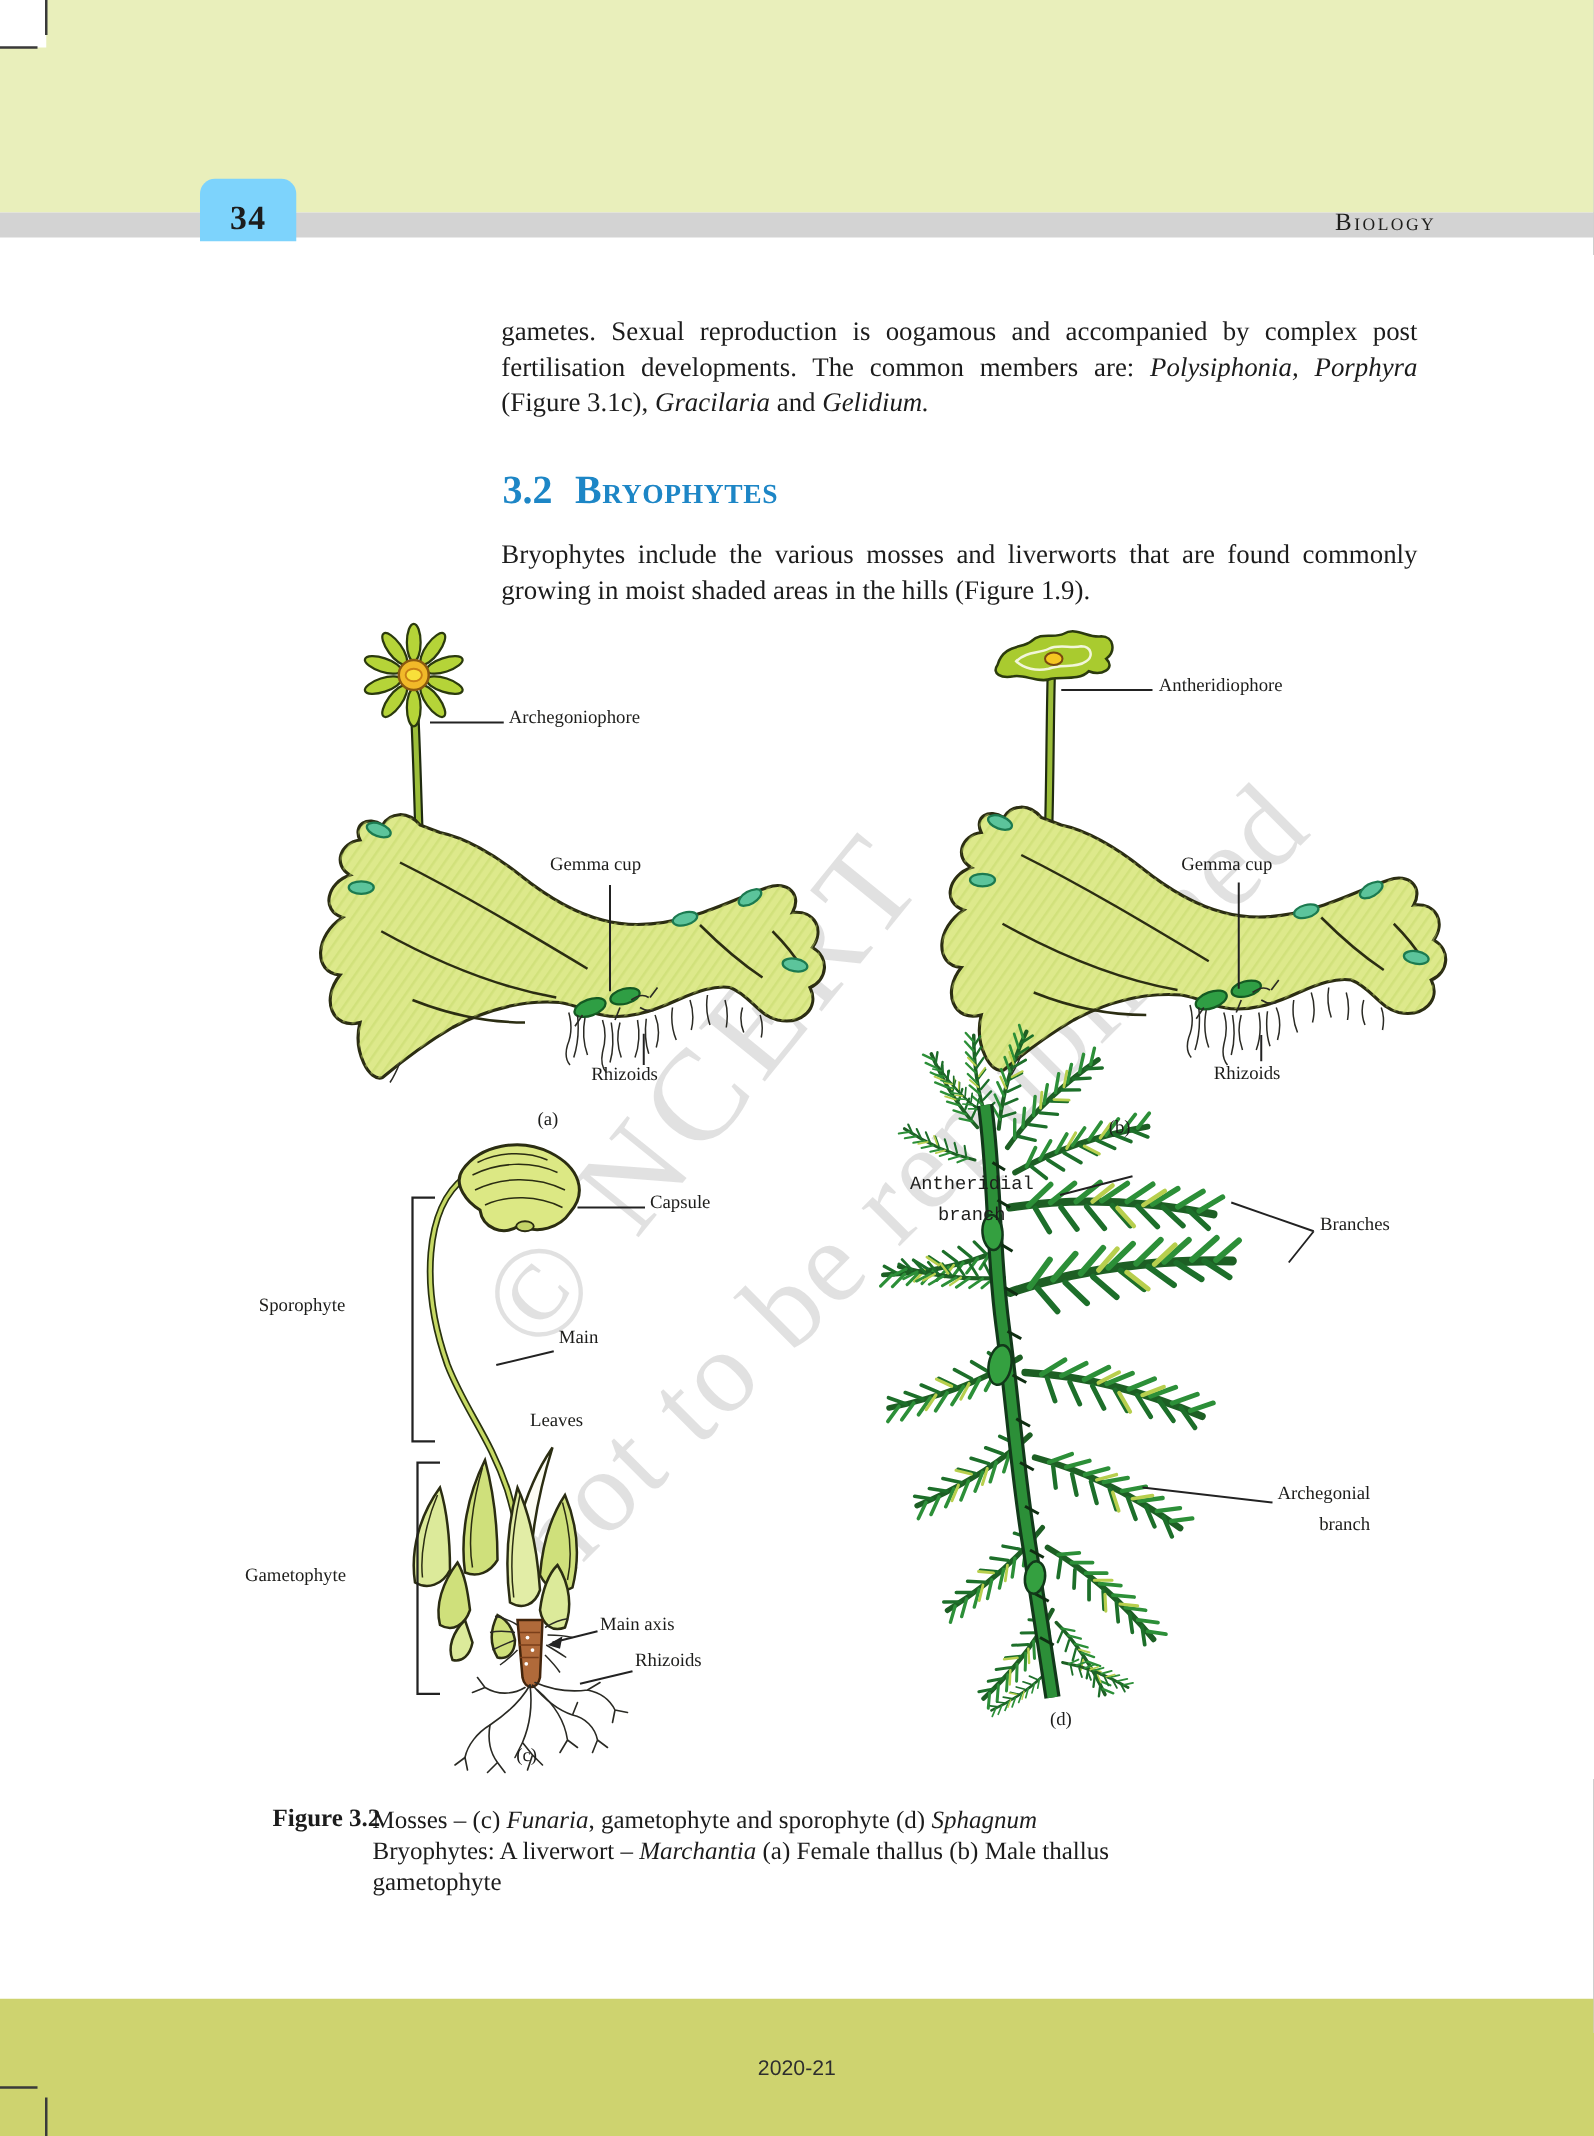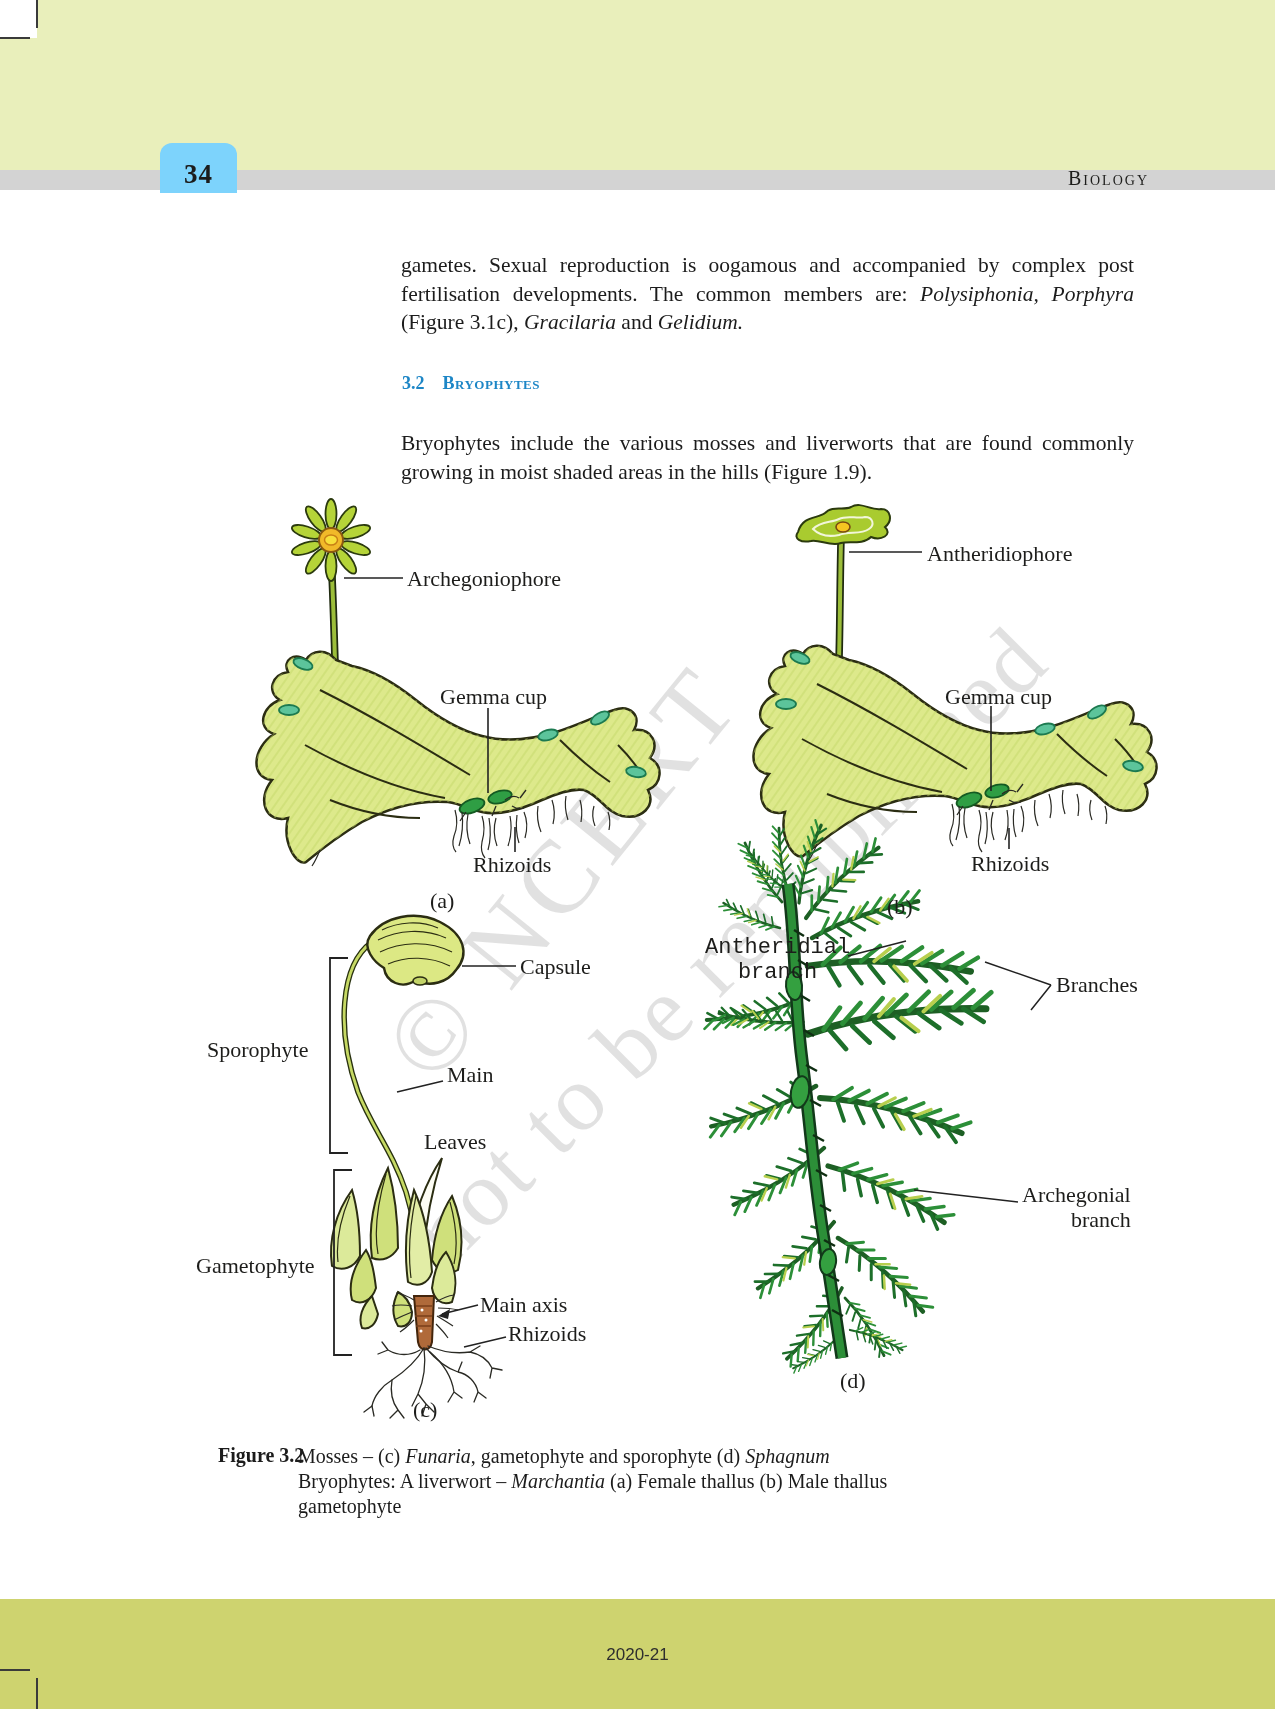--- a/index.html
+++ b/index.html
@@ -20,32 +20,32 @@
   .header-right{position:absolute;right:126px;top:167px;font-size:20px;font-variant:small-caps;
         letter-spacing:2px;color:#1d1d1b;z-index:2;}
   .band-bottom{position:absolute;left:0;top:1599px;width:100%;height:114px;background:var(--band_bottom,#ced36f);z-index:3;}
   .footer-text{position:absolute;left:0;top:46px;width:100%;text-align:center;
         font-family:"Liberation Sans",sans-serif;font-size:17px;color:#2e2e2e;}
   
   .para{position:absolute;left:401px;width:733px;text-align:justify;font-size:21.5px;line-height:28.7px;z-index:3;}
   .para1{top:251px;}
   .para2{top:429px;}
   .it{font-style:italic;}
-  .section-heading{position:absolute;left:402px;top:373px;font-weight:bold;font-size:18px;
+  .section-heading{position:absolute;left:402px;top:373px;font-weight:bold;font-size:32px;
         color:var(--heading_blue,#1d86c6);z-index:3;}
   .sec-num{margin-right:18px;}
   .sec-title{font-variant:small-caps;letter-spacing:0.5px;}
   
   .wm{position:absolute;font-family:"Liberation Serif",serif;color:rgba(20,20,20,0.13);
       white-space:nowrap;z-index:1;}
   .wm1{left:562px;top:872px;font-size:104px;letter-spacing:8px;transform:translate(-50%,-50%) rotate(-51deg);}
   .wm2{left:728px;top:945px;font-size:94px;letter-spacing:3px;transform:translate(-50%,-50%) rotate(-45deg);}
   
   .figure-svg{position:absolute;left:0;top:0;z-index:2;pointer-events:none;}
-  .fig-label{position:absolute;font-size:22px;white-space:nowrap;z-index:4;color:#1d1d1b;}
+  .fig-label{position:absolute;font-size:15px;white-space:nowrap;z-index:4;color:#1d1d1b;}
   .lbl-archegoniophore{left:407px;top:566px;}
   .lbl-gemma-a{left:440px;top:684px;}
   .lbl-rhizoids-a{left:473px;top:852px;}
   .lbl-tag-a{left:430px;top:888px;}
   .lbl-antheridiophore{left:927px;top:541px;}
   .lbl-gemma-b{left:945px;top:684px;}
   .lbl-rhizoids-b{left:971px;top:851px;}
   .lbl-tag-b{left:887px;top:894px;}
   .lbl-capsule{left:520px;top:954px;}
   .lbl-seta{left:447px;top:1062px;}

